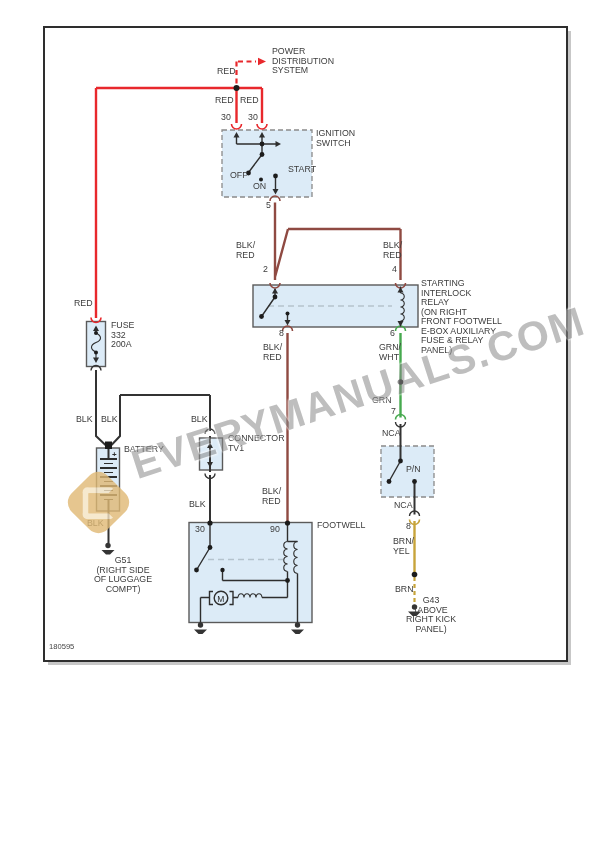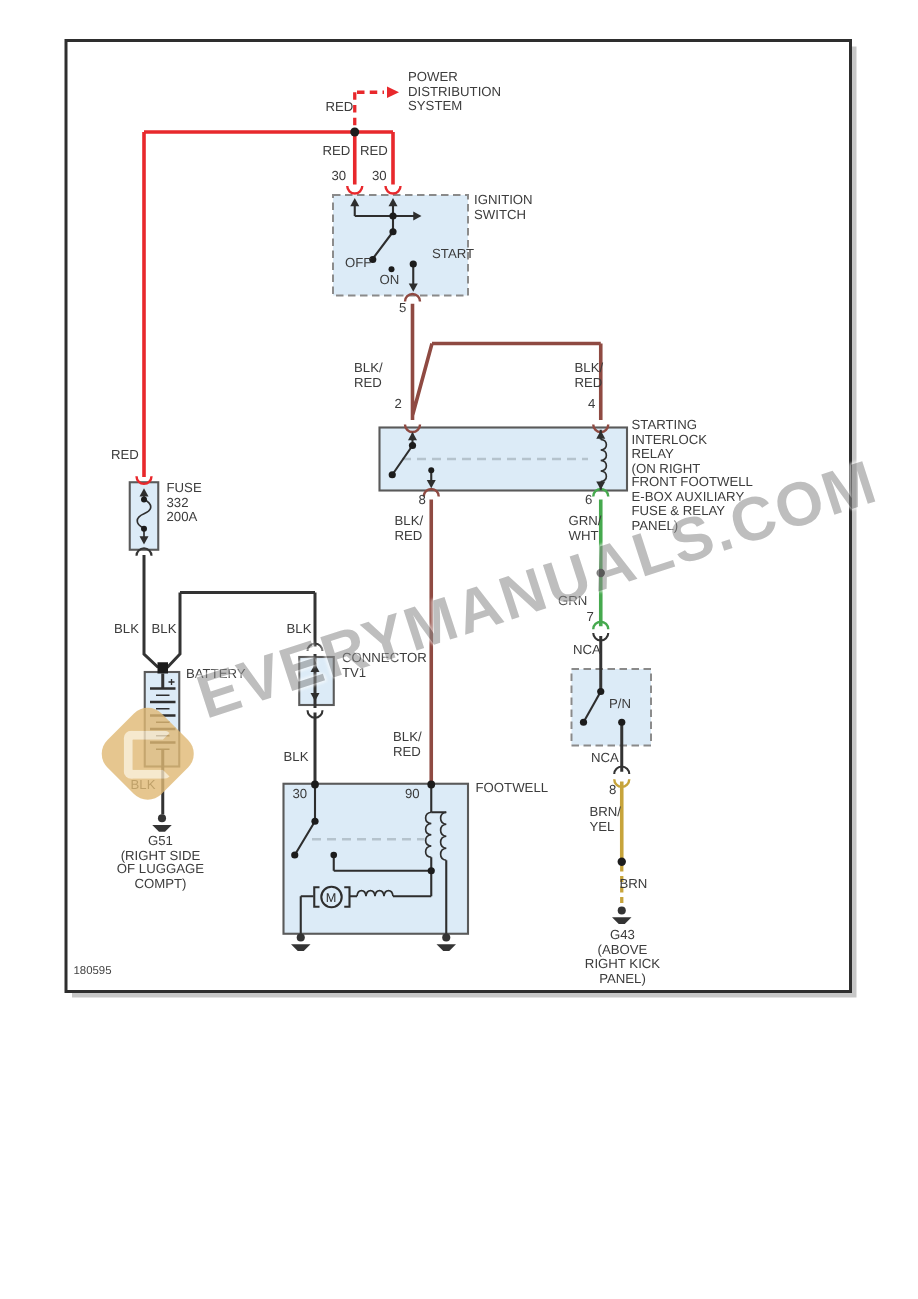--- a/index.html
+++ b/index.html
@@ -4,21 +4,21 @@
 <style>
   html,body{margin:0;padding:0;background:#ffffff;}
   #canvas{position:relative;width:612px;height:866px;background:#fff;overflow:hidden;
           font-family:"Liberation Sans",sans-serif;}
   .page-frame{position:absolute;left:43px;top:26px;width:521px;height:632px;
               border:2px solid #2e2e2e;background:#fff;
               box-shadow:4px 4px 0 -1px #c7c7c7;}
   svg.diagram{position:absolute;left:0;top:0;pointer-events:none;}
   .lbl{position:absolute;font-size:8.8px;line-height:9.5px;color:var(--text,#3c3c3c);
        white-space:pre-line;letter-spacing:0;}
-  .ctr{text-align:center;}
+  .ctr{text-align:center;margin-left:16px;}
   .doc{font-size:7.6px;color:#444;}
   
   .box{fill:var(--box_fill,#dcebf7);stroke:#5a5a5a;stroke-width:1.4;}
   .box-dashed{fill:var(--box_fill,#dcebf7);stroke:#8a8a8a;stroke-width:1.3;stroke-dasharray:5 3;}
   .w-red{stroke:var(--red,#e8282c);stroke-width:2.4;fill:none;}
   .w-red-d{stroke:var(--red,#e8282c);stroke-width:2.2;fill:none;stroke-dasharray:5 3.5;}
   .w-dkred{stroke:var(--blk_red,#8f4a42);stroke-width:2.4;fill:none;}
   .w-blk{stroke:var(--black,#333);stroke-width:2;fill:none;}
   .w-grn{stroke:var(--green,#46a94e);stroke-width:2.4;fill:none;}
   .w-gold{stroke:var(--gold,#c7a43b);stroke-width:2.4;fill:none;}
@@ -196,22 +196,22 @@
   <div class="lbl" style="left:379px;top:343px">GRN/
 WHT</div>
   <div class="lbl" style="left:372px;top:396px">GRN</div>
   <div class="lbl" style="left:391px;top:407px">7</div>
   <div class="lbl" style="left:382px;top:429px">NCA</div>
   <div class="lbl" style="left:406px;top:465px">P/N</div>
   <div class="lbl" style="left:394px;top:501px">NCA</div>
   <div class="lbl" style="left:406px;top:522px">8</div>
   <div class="lbl" style="left:393px;top:537px">BRN/
 YEL</div>
-  <div class="lbl" style="left:413px;top:585px">BRN</div>
-  <div class="lbl ctr" style="left:386px;top:619px;width:58px">G43
+  <div class="lbl" style="left:395px;top:585px">BRN</div>
+  <div class="lbl ctr" style="left:386px;top:596px;width:58px">G43
 (ABOVE
 RIGHT KICK
 PANEL)</div>
 
   <div class="lbl" style="left:74px;top:299px">RED</div>
   <div class="lbl" style="left:111px;top:321px">FUSE
 332
 200A</div>
   <div class="lbl" style="left:76px;top:415px">BLK</div>
   <div class="lbl" style="left:101px;top:415px">BLK</div>

